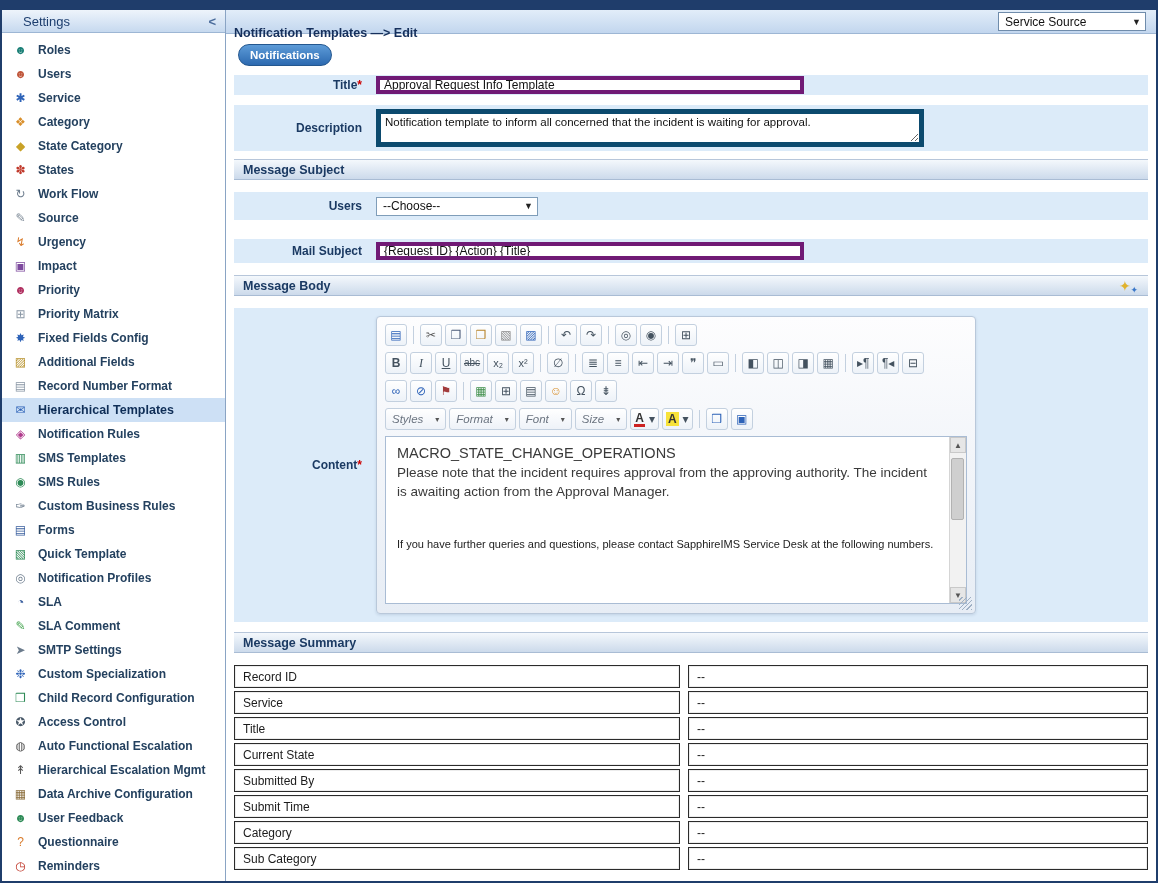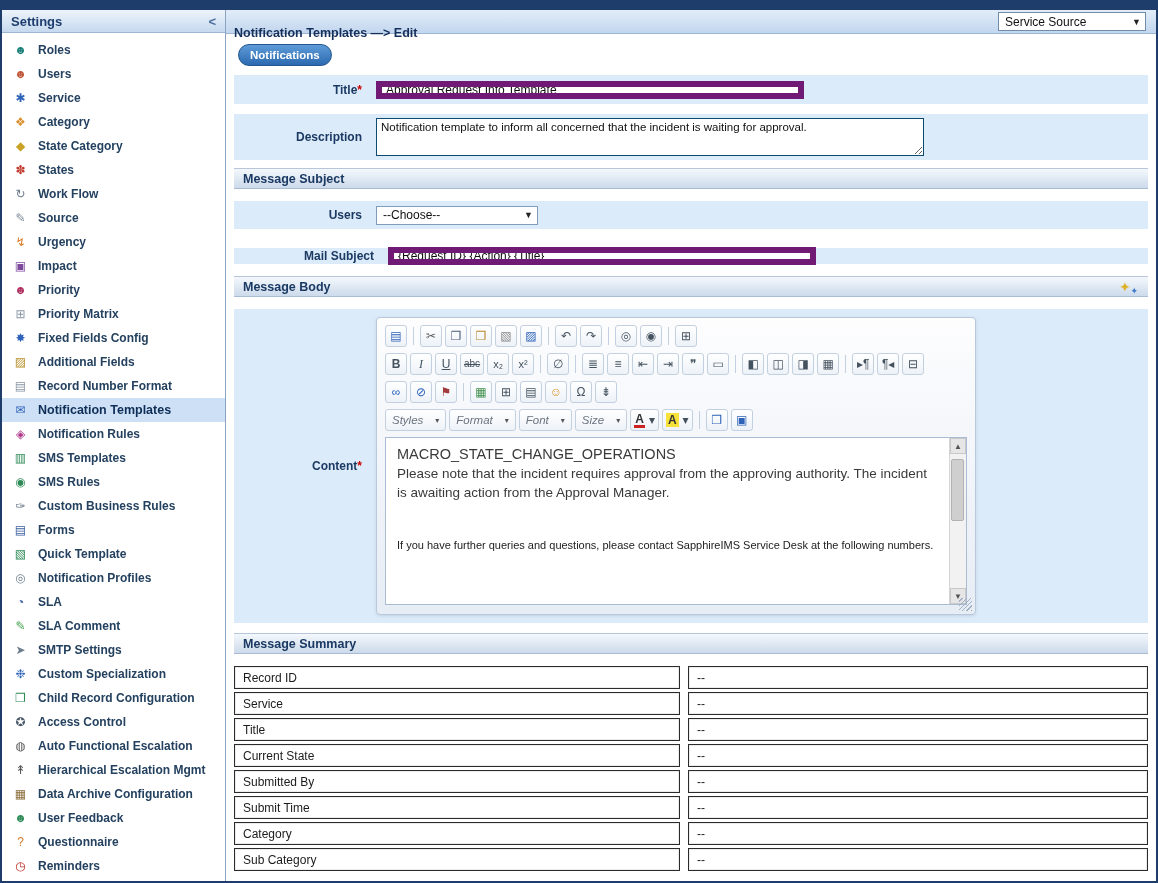--- a/index.html
+++ b/index.html
@@ -6,56 +6,56 @@
   * { box-sizing: border-box; margin: 0; padding: 0; }
   html,body { background:#fff; }
   body { font-family:"Liberation Sans", sans-serif; }
   .frame { width:1158px; height:883px; border:2px solid #1f3d6b; background:#fff; overflow:hidden; position:relative; }
   .topbar { height:8px; background:#1f3d6b; }
   .app { display:flex; height:calc(100% - 8px); }
 
   
   .sidebar { flex:0 0 224px; width:224px; border-right:1px solid #8aa4c4; background:#fff; display:flex; flex-direction:column; overflow:hidden; }
   .sidebar-header { height:23px; flex:0 0 23px; background:linear-gradient(#eef4fb,#c6d9ef); border-bottom:1px solid #9db6d4; display:flex; align-items:center; justify-content:space-between; padding:0 9px; }
-  .sidebar-title { font-weight:bold; font-size:13px; color:#1d3e6e; }
+  .sidebar-title { font-weight:normal; font-size:13px; color:#1d3e6e;margin-left:12px; }
   .collapse { color:#4a6c9b; font-weight:bold; cursor:pointer; font-size:13px; }
   .sidebar-list { padding-top:5px; overflow:hidden; }
   .sidebar-item { height:24px; display:flex; align-items:center; padding-left:11px; gap:10px; cursor:pointer; }
   .sidebar-item .icon { width:15px; text-align:center; font-size:12px; line-height:1; }
   .sidebar-item .lbl { font-size:12px; font-weight:bold; color:#24415f; white-space:nowrap; }
   .sidebar-item.selected { background:#cde0f5; }
   .sidebar-item.selected .lbl { color:#0f2e57; font-size:12.5px; }
 
   
   .main { flex:1; display:flex; flex-direction:column; overflow:hidden; background:#fff; }
   .main-header { height:24px; flex:0 0 24px; background:linear-gradient(#e2edf9,#c2d6ee); border-bottom:1px solid #9db6d4; display:flex; align-items:center; justify-content:space-between; padding:0 10px 0 8px; }
   .breadcrumb { font-weight:bold; font-size:12.5px; color:#16305c;margin-top:22px; }
   .type-select { width:148px; height:19px; background:#fff; border:1px solid #6f8cab; display:flex; align-items:center; justify-content:space-between; padding:0 4px 0 6px; font-size:12px; color:#111; cursor:pointer; }
   .caret9 { font-size:9px; color:#222; }
 
   .content { padding:8px 8px 0 8px; flex:1; overflow:hidden; }
   .tabs { margin:2px 0 9px 4px; }
   .tab { display:inline-block; background:linear-gradient(#5d9bd8,#2c69b0); color:#fff; font-weight:bold; font-size:11.5px; padding:4px 11px; border-radius:11px; border:1px solid #24578f; cursor:pointer; }
 
   .frow { background:#dcebf9; display:flex; align-items:center; margin-bottom:10px; }
-  .title-row { height:29px; }
+  .title-row { height:20px; }
   .desc-row { height:46px; margin-bottom:8px; }
   .flabel { flex:0 0 142px; width:142px; text-align:right; padding-right:14px; font-size:12px; font-weight:bold; color:#1b3a63; }
   .req { color:#cc0000; }
-  .tinput { width:428px; height:18px; border:6px solid #701a75; font-size:12px; padding:1px 4px; font-family:"Liberation Sans",sans-serif; color:#111; }
-  .tarea { width:548px; height:38px; border:1px solid #0c4a6e; font-size:11.5px; padding:2px 4px; resize:both; font-family:"Liberation Sans",sans-serif; color:#111; }
+  .tinput { width:428px; height:18px; border:4px solid #701a75; font-size:12px; padding:1px 4px; font-family:"Liberation Sans",sans-serif; color:#111; }
+  .tarea { width:548px; height:38px; border:5px solid #0c4a6e; font-size:11.5px; padding:2px 4px; resize:both; font-family:"Liberation Sans",sans-serif; color:#111; }
 
   .sect { background:linear-gradient(#f4f8fc,#ccdaeb); border-top:1px solid #b7c6da; border-bottom:1px solid #a9bcd4; height:21px; display:flex; align-items:center; justify-content:space-between; padding:0 9px; margin:2px 0 12px 0; }
   .stitle { font-weight:bold; font-size:12.5px; color:#1b3a63; }
   .sparkle-wrap { position:relative; width:22px; height:16px; cursor:pointer; }
   .sparkle1 { color:#e0b22c; font-size:14px; position:absolute; left:2px; top:0; }
   .sparkle2 { color:#3a77c9; font-size:9px; position:absolute; right:1px; bottom:-1px; }
 
   .macro-row { height:28px; margin-bottom:19px; }
-  .mail-row { height:16px; margin-bottom:12px;padding-left:12px; }
+  .mail-row { height:24px; margin-bottom:12px; }
   .mselect { width:162px; height:19px; background:#fff; border:1px solid #7f9db9; display:flex; align-items:center; justify-content:space-between; padding:0 4px 0 6px; font-size:12px; color:#111; cursor:pointer; }
 
   .content-row { align-items:center; padding:8px 0; }
 
   
   .editor { width:600px; background:linear-gradient(#fdfdfe,#e7edf5); border:1px solid #b9c8da; border-radius:4px; padding:7px 8px 9px; box-shadow:0 1px 3px rgba(40,70,110,.15); position:relative; }
   .trow { display:flex; align-items:center; gap:3px; margin-bottom:6px; }
   .tbtn { min-width:22px; height:22px; display:inline-flex; align-items:center; justify-content:center; font-size:12px; color:#44525f; border:1px solid #c3d0df; border-radius:3px; background:linear-gradient(#ffffff,#edf2f8); cursor:pointer; padding:0 3px; line-height:1; }
   .tbtn.sep { min-width:0; width:1px; height:18px; border:none; border-left:1px solid #c3d0df; background:none; border-radius:0; margin:0 3px; padding:0; cursor:default; }
   [data-name="bold-icon"] { font-weight:bold; }
@@ -172,21 +172,21 @@
             <span class="lbl" data-name="sidebar-item-label">Additional Fields</span>
           </div>
 
           <div class="sidebar-item" data-name="sidebar-item">
             <span class="icon" data-name="record-number-format-icon" style="color: rgb(138, 151, 165);">▤</span>
             <span class="lbl" data-name="sidebar-item-label">Record Number Format</span>
           </div>
 
           <div class="sidebar-item selected" data-name="sidebar-item">
             <span class="icon" data-name="notification-templates-icon" style="color: rgb(46, 99, 184);">✉</span>
-            <span class="lbl" data-name="sidebar-item-label">Notification Templates</span>
+            <span class="lbl" data-name="sidebar-item-label">Hierarchical Templates</span>
           </div>
 
           <div class="sidebar-item" data-name="sidebar-item">
             <span class="icon" data-name="notification-rules-icon" style="color: rgb(176, 58, 140);">◈</span>
             <span class="lbl" data-name="sidebar-item-label">Notification Rules</span>
           </div>
 
           <div class="sidebar-item" data-name="sidebar-item">
             <span class="icon" data-name="sms-templates-icon" style="color: rgb(46, 139, 87);">▥</span>
             <span class="lbl" data-name="sidebar-item-label">SMS Templates</span>

